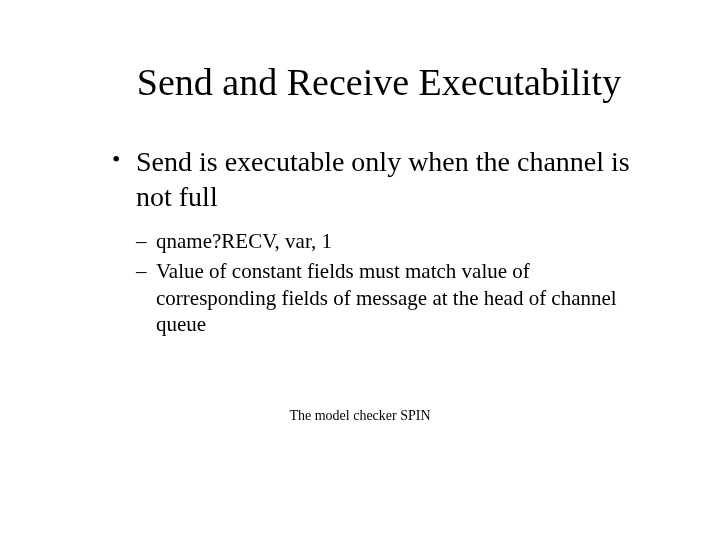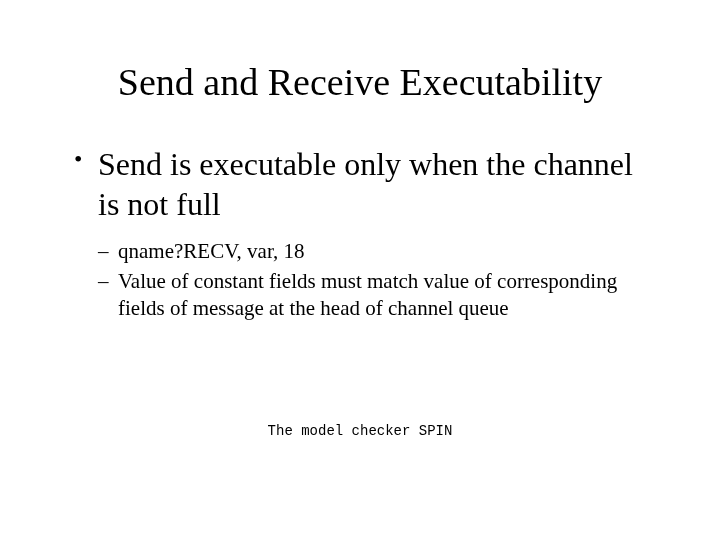--- a/index.html
+++ b/index.html
@@ -9,33 +9,33 @@
     height: 540px;
     background: #ffffff;
     font-family: "Times New Roman", Times, serif;
     color: #000000;
   }
   .slide {
     position: relative;
     width: 720px;
     height: 452px;
     box-sizing: border-box;
-    padding: 60px 70px 40px 70px;
+    padding: 60px 70px 40px 108px;
   }
   .title {
     font-size: 38px;
     text-align: center;
     margin: 0 0 40px 0;
     font-weight: normal;
   }
   .bullets {
     list-style: none;
     padding: 0;
     margin: 0;
-    font-size: 32px;
+    font-size: 28px;
     line-height: 1.25;
   }
   .bullets > li {
     position: relative;
     padding-left: 28px;
     margin-bottom: 4px;
   }
   .bullets > li::before {
     content: "•";
     position: absolute;
@@ -57,37 +57,36 @@
   }
   .subbullets > li::before {
     content: "–";
     position: absolute;
     left: 28px;
     top: 0;
     font-size: 21px;
   }
   .footer {
     position: absolute;
-    bottom: 13px;
+    bottom: 28px;
     left: 0;
     width: 720px;
     text-align: center;
     font-size: 14px;
-    font-family: Liberation Mono, monospace;
   }
 </style>
 </head>
 <body>
 
 <div class="slide">
   <h1 class="title">Send and Receive Executability</h1>
 
   <ul class="bullets">
     <li>Send is executable only when the channel is not full</li>
   </ul>
 
   <ul class="subbullets">
-    <li>qname?RECV, var, 18</li>
+    <li>qname?RECV, var, 1</li>
     <li>Value of constant fields must match value of corresponding fields of message at the head of channel queue</li>
   </ul>
 
   <div class="footer">The model checker SPIN</div>
 </div>
 
 </body></html>

